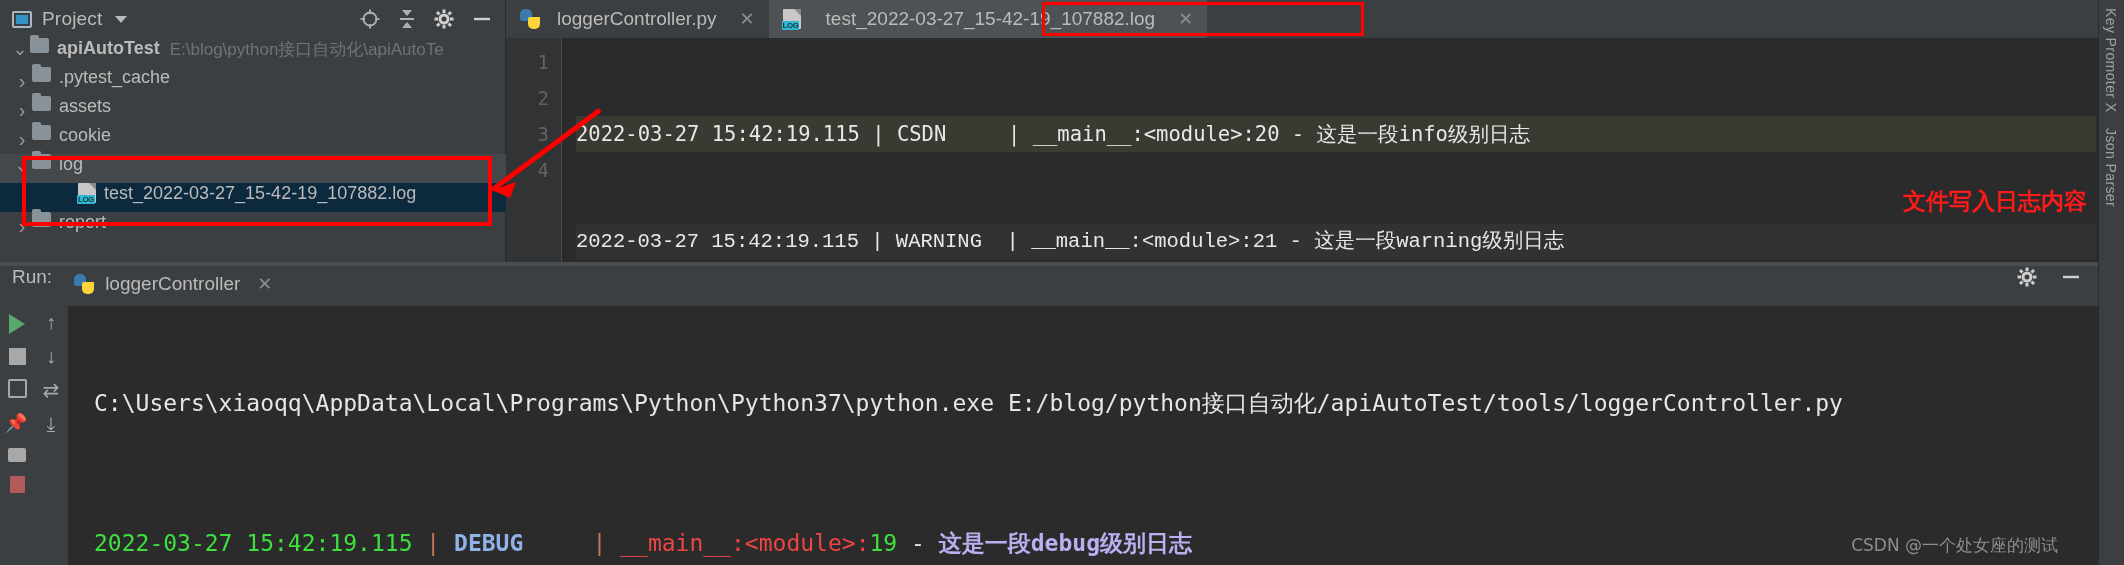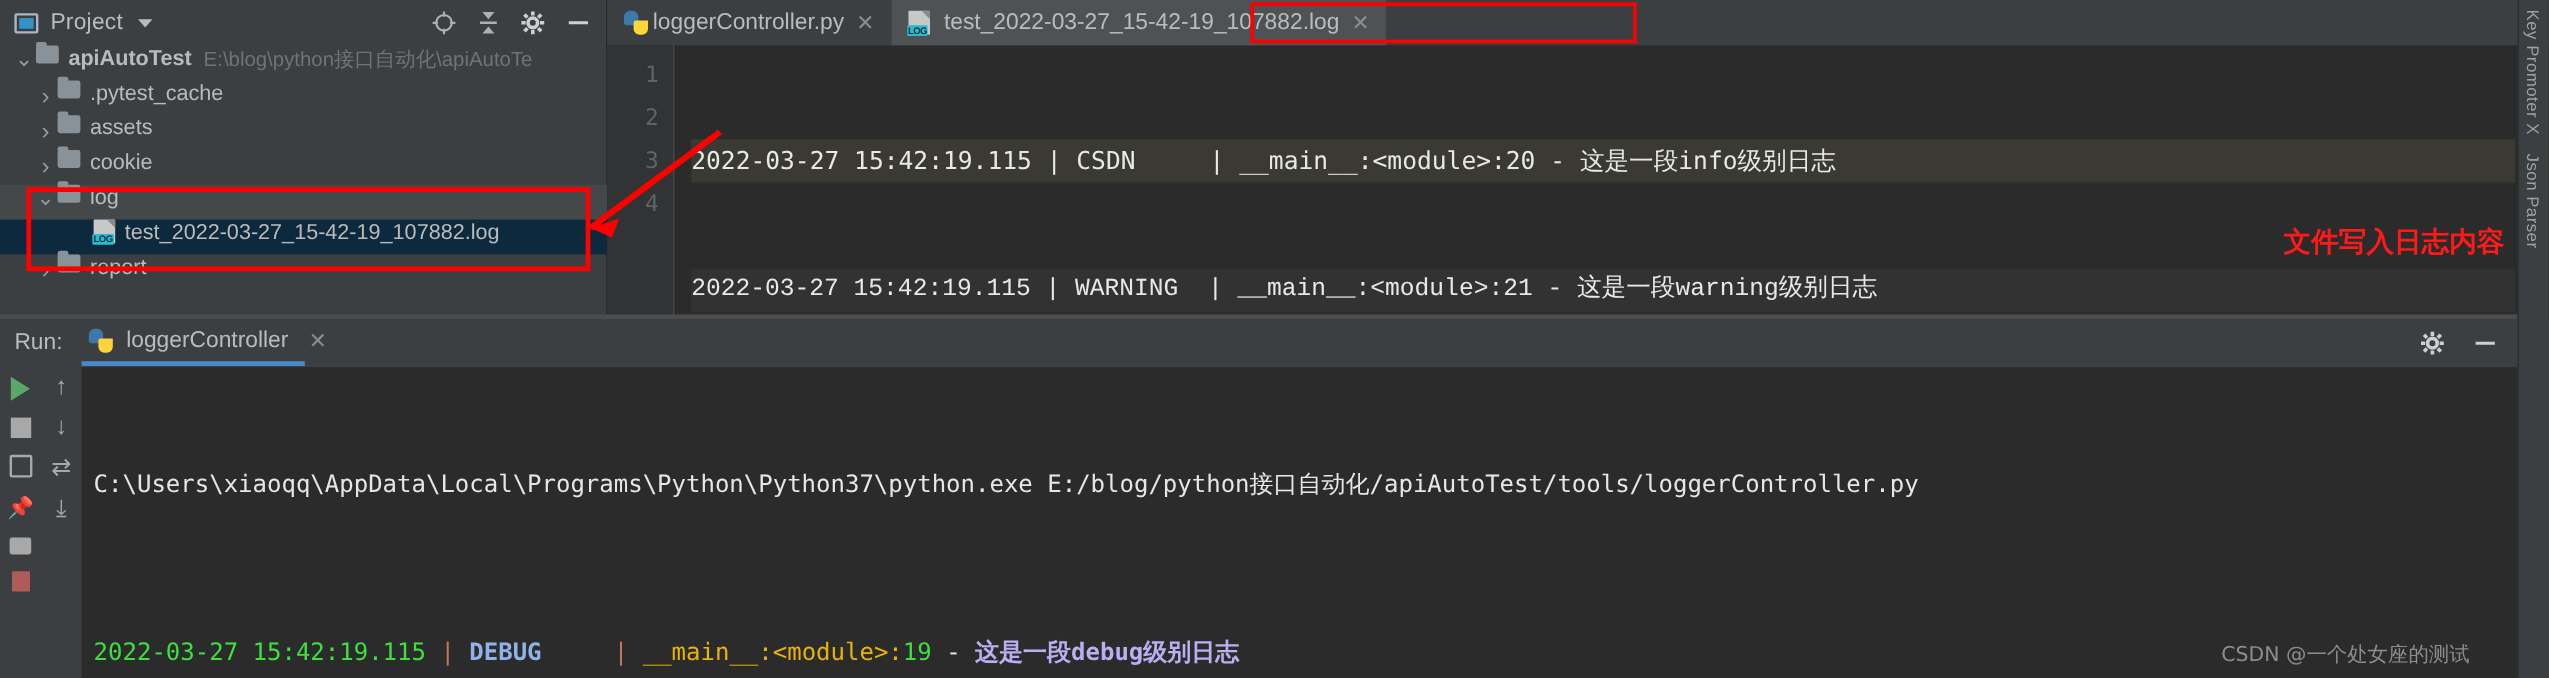--- a/index.html
+++ b/index.html
@@ -59,28 +59,28 @@
   }
   .logfile::before { content:""; position:absolute; right:0; top:0; border-width:0 7px 7px 0; border-style:solid; border-color: transparent #8a8a8a transparent transparent;}
   .logfile .badge {
     position:absolute; left:-1px; bottom:-1px; background:#2fb8d0; color:#0b3b44;
     font-size:8px; font-weight:bold; font-family:"Liberation Sans",sans-serif; padding:0 1px; border-radius:1px;
     letter-spacing:-.5px; line-height:9px;
   }
   .tname { color:#bbbbbb; }
   .tname.bold { font-weight: bold; }
   .tpath { color:#6f7376; margin-left:10px; font-size:17px; }
-  .indent1 { padding-left: 28px; }
+  .indent1 { padding-left: 12px; }
   .indent2 { padding-left: 58px; }
 
   
   .editor-side { position:absolute; left:506px; top:0; right:0; height:266px; background:#2b2b2b; }
   .tabbar { height:38px; background:#3c3f41; display:flex; align-items:stretch; }
   .tab {
-    display:flex; align-items:center; gap:4px; padding:0 14px; position:relative;
+    display:flex; align-items:center; gap:17px; padding:0 14px; position:relative;
     font-size:19px; color:#bbbbbb; cursor:default;
   }
   .tab.active { background:#4e5254; }
   .pyicon { width:20px; height:20px; position:relative; flex:0 0 auto;}
   .pyicon .b1 { position:absolute; left:0; top:0; width:12px; height:12px; background:#3c78aa; border-radius:5px 5px 0 2px;}
   .pyicon .b2 { position:absolute; right:0; bottom:0; width:12px; height:12px; background:#ffd43b; border-radius:2px 0 5px 5px;}
   .tab-close { color:#8c8c8c; font-size:18px; margin-left:6px; }
   .redbox-tab {
     position:absolute; left:536px; top:2px; width:322px; height:34px;
     border:3px solid #ff0000; pointer-events:none;
@@ -121,21 +121,21 @@
     position:absolute; right:0; top:0; width:26px; height:565px; background:#3c3f41;
     border-left:1px solid #2b2b2b;
   }
   .rail-item {
     writing-mode: vertical-rl; color:#a0a0a0; font-size:14px; padding:8px 4px;
     letter-spacing:.4px;
   }
 
   
   .runpanel { position:absolute; left:0; top:266px; right:26px; bottom:0; background:#3c3f41; }
-  .run-header { height:40px; display:flex; align-items:center; padding-left:12px; position:relative; }
+  .run-header { height:40px; display:flex; padding-left:12px; position:relative; }
   .run-label { color:#bbbbbb; font-size:19px; margin-right:22px; }
   .run-tab { display:flex; align-items:center; gap:11px; font-size:19px; color:#bbbbbb; position:relative; padding-bottom:4px;}
   .run-tab::after { content:""; position:absolute; left:-6px; right:18px; bottom:-6px; height:4px; background:#4a88c7;}
   .run-tools { margin-left:auto; display:flex; gap:22px; padding-right:16px; color:#b0b0b0; }
 
   .run-body { position:absolute; left:0; top:40px; right:0; bottom:0; display:flex; }
   .run-left-bar {
     width:34px; background:#3c3f41; display:flex; flex-direction:column; align-items:center;
     padding-top:8px; gap:14px;
   }
@@ -146,28 +146,28 @@
   .play-tri { width:0;height:0;border-left:16px solid #59a869;border-top:10px solid transparent;border-bottom:10px solid transparent;}
   .stop-sq { width:17px;height:17px;background:#a8a8a8;}
   .ico-gen { width:19px;height:19px;border:2px solid #a8a8a8;border-radius:2px;}
   .ico-arrow { color:#a8a8a8; font-size:20px; line-height:16px;}
   .trash { width:15px;height:17px;background:#b05a5a;border-radius:1px;}
   .pin { color:#a8a8a8; font-size:18px; }
   .printer { width:18px;height:14px;background:#a8a8a8;border-radius:2px;}
 
   .console {
     flex:1; background:#2b2b2b; font-family:"DejaVu Sans Mono", monospace;
-    font-size:20px; padding:10px 0 0 10px; line-height:35px; white-space:pre; overflow:hidden;
+    font-size:23px; padding:10px 0 0 26px; line-height:35px; white-space:pre; overflow:hidden;
   }
   .cl { height:35px; }
   .c-path { color:#e6e6e6; }
   .c-time { color:#3ee03e; }
   .c-pipe { color:#c4755a; }
   .c-debug { color:#8fb3e8; font-weight:bold; }
-  .c-main  { color:#eab308; }
+  .c-main  { color:#ef4444; }
   .c-num   { color:#3ee03e; }
   .c-dash  { color:#e6e6e6; }
   .c-msg-dbg { color:#b8b0f0; font-weight:bold; }
 
   .watermark {
     position:absolute; right:40px; bottom:8px; color:#8d8d8d; font-size:17px;
     font-family:"DejaVu Sans", sans-serif;
   }
   .hsplit { position:absolute; left:0; top:262px; right:26px; height:4px; background:#4a4d4f; }
 </style>

